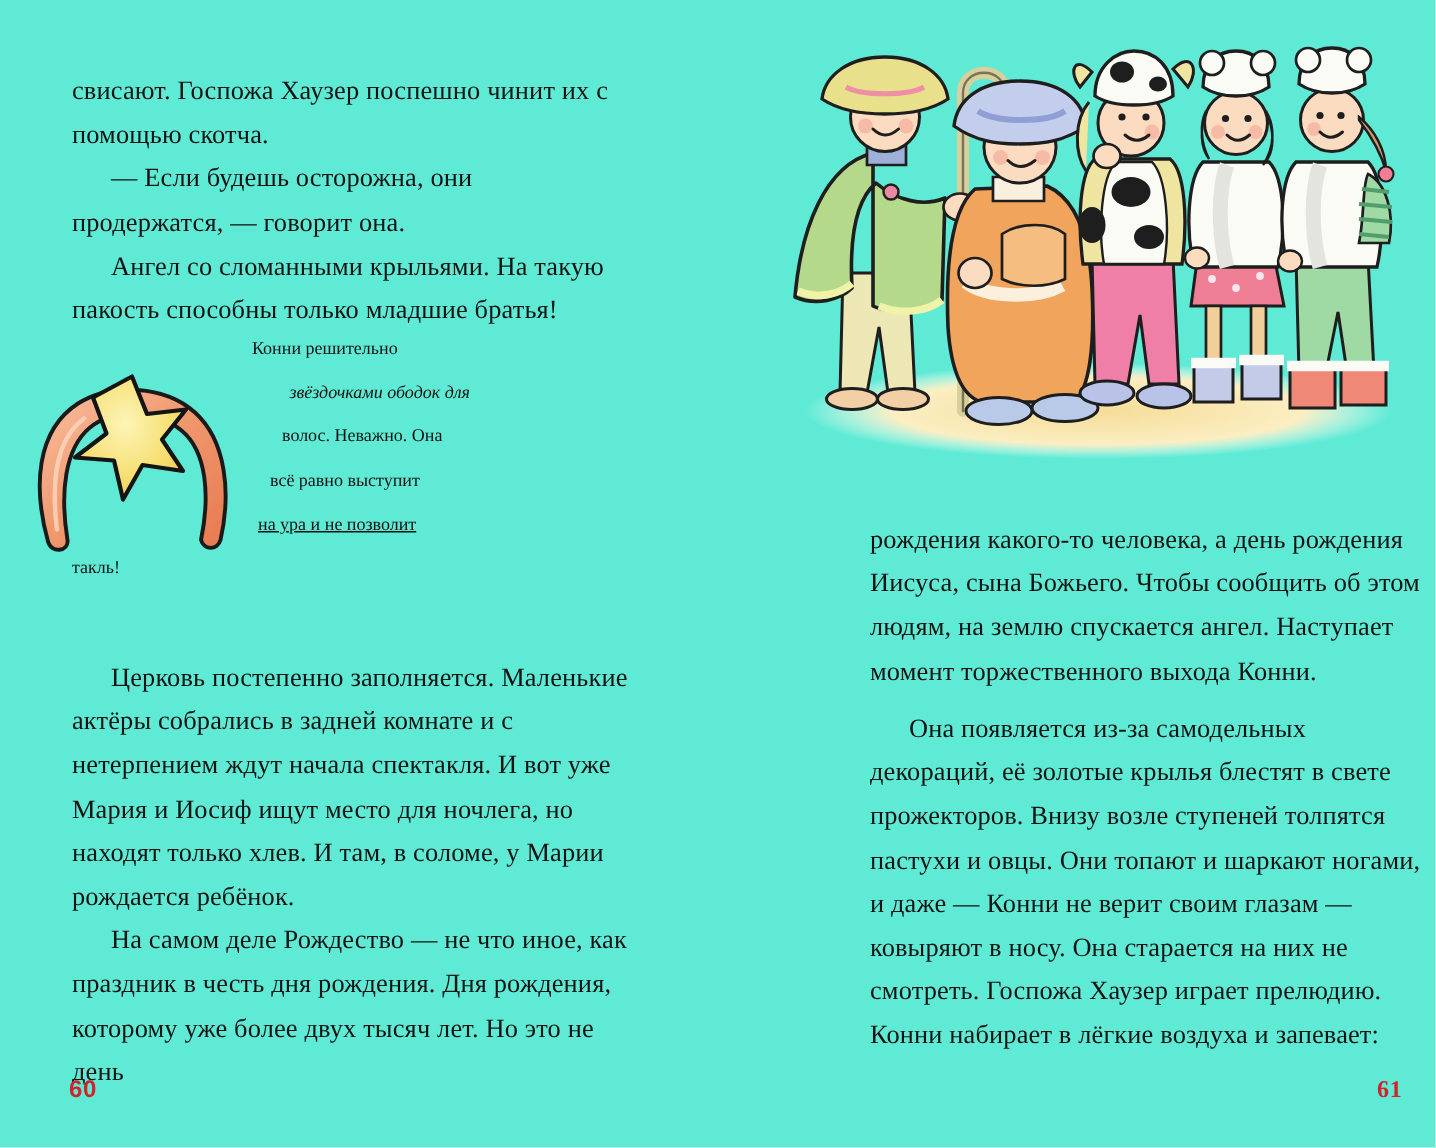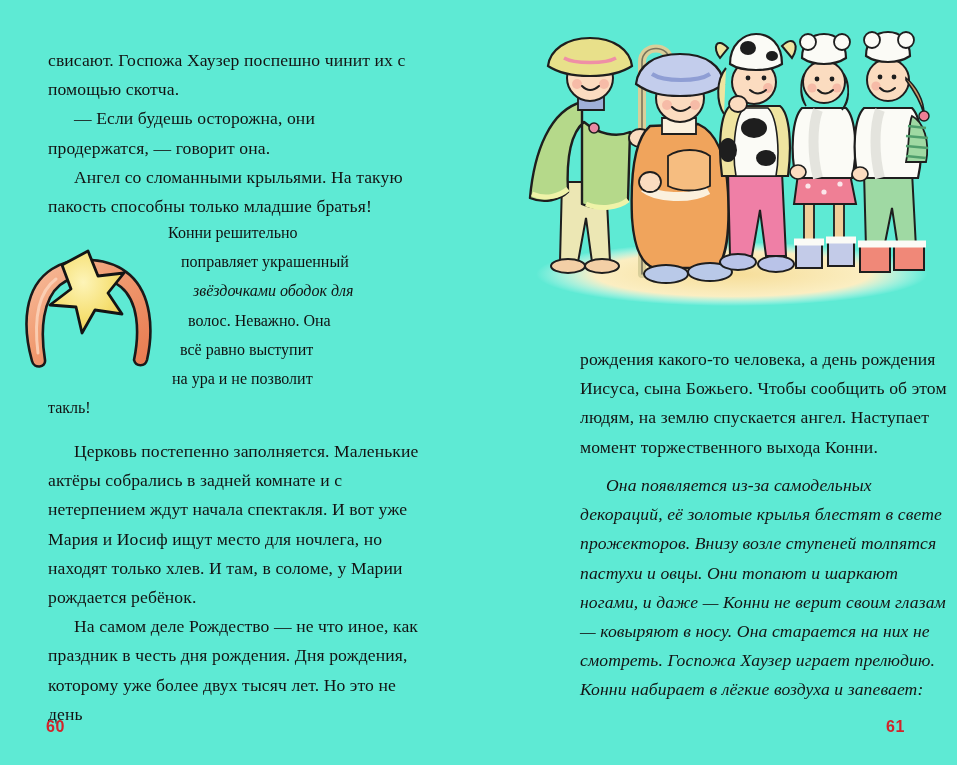--- a/index.html
+++ b/index.html
@@ -47,65 +47,65 @@
 
   
   #wrap-para {
     top: 218px;
     width: 372px;
   }
   #wrap-para .wline {
     display: block;
     white-space: nowrap;
     line-height: 29.2px;
-    font-size: 16px;
+    font-size: 12px;
   }
   .wl0 { padding-left: 120px; }
   .wl1 { padding-left: 133px; }
   .wl2 { padding-left: 145px; font-style: italic; }
   .wl3 { padding-left: 140px; }
   .wl4 { padding-left: 132px; }
-  .wl5 { padding-left: 124px; }
+  .wl5 { padding-left: 124px; text-decoration: underline; }
   .wl6 { padding-left: 116px; }
   .wl7 { padding-left: 0px; }
 
   #left-bottom { top: 437px; }
 
   
   .tiara {
     position: absolute;
     left: 18px;
     top: 243px;
     width: 160px;
     height: 125px;
   }
 
   
   #right-top { top: 345px; }
-  #right-mid { top: 471px; font-style: italic; }
+  #right-mid { top: 471px; }
 
   .kids-illustration {
     position: absolute;
     left: 520px;
     top: 22px;
     width: 420px;
     height: 290px;
   }
 
   
   .folio {
     position: absolute;
     font-family: "Liberation Sans", "DejaVu Sans", sans-serif;
     font-size: 16px;
     font-weight: 600;
     color: #d2232a;
     letter-spacing: 0.5px;
   }
   #folio-left  { left: 46px;  top: 718px; }
-  #folio-right { left: 886px; top: 718px; }
+  #folio-right { left: 918px; top: 718px; font-family: Liberation Serif, serif; }
 </style>
 </head>
 <body>
 
 <div class="page">
 
   <div class="col col-left body-text" id="left-top">
     <p class="para noindent">свисают. Госпожа Хаузер поспешно чинит их с помощью скотча.</p>
     <p class="para">— Если будешь осторожна, они продержатся, — говорит она.</p>
     <p class="para">Ангел со сломанными крыльями. На такую пакость способны только младшие братья!</p>
@@ -131,21 +131,20 @@
                C25,56 22,86 27,117 C28,125 16,126 14,118 Z" fill="url(#bandGrad)" stroke="#1a1a1a" stroke-width="2.6" stroke-linejoin="round"></path>
 
       <path d="M20,110 C16,78 19,50 38,36" fill="none" stroke="#fbd3bb" stroke-width="3" stroke-linecap="round" opacity="0.85"></path>
 
       <path d="M70,8 L80,33 L106,30 L90,50 L104,71 L77,67 L64,90 L58,64 L32,62 L53,46 L44,22 Z" fill="url(#starGrad)" stroke="#141414" stroke-width="2.8" stroke-linejoin="round"></path>
     </svg>
   </div>
 
   <div class="col col-left" id="wrap-para">
     <span class="wline wl0">Конни решительно</span>
-    <span class="wline wl1">поправляет украшенный</span>
     <span class="wline wl2">звёздочками ободок для</span>
     <span class="wline wl3">волос. Неважно. Она</span>
     <span class="wline wl4">всё равно выступит</span>
     <span class="wline wl5">на ура и не позволит</span>
     <span class="wline wl7">такль!</span>
   </div>
 
   <div class="col col-left body-text" id="left-bottom">
     <p class="para">Церковь постепенно заполняется. Маленькие актёры собрались в задней комнате и с нетерпением ждут начала спектакля. И вот уже Мария и Иосиф ищут место для ночлега, но находят только хлев. И там, в соломе, у Марии рождается ребёнок.</p>
     <p class="para p-next">На самом деле Рождество — не что иное, как праздник в честь дня рождения. Дня рождения, которому уже более двух тысяч лет. Но это не день</p>

